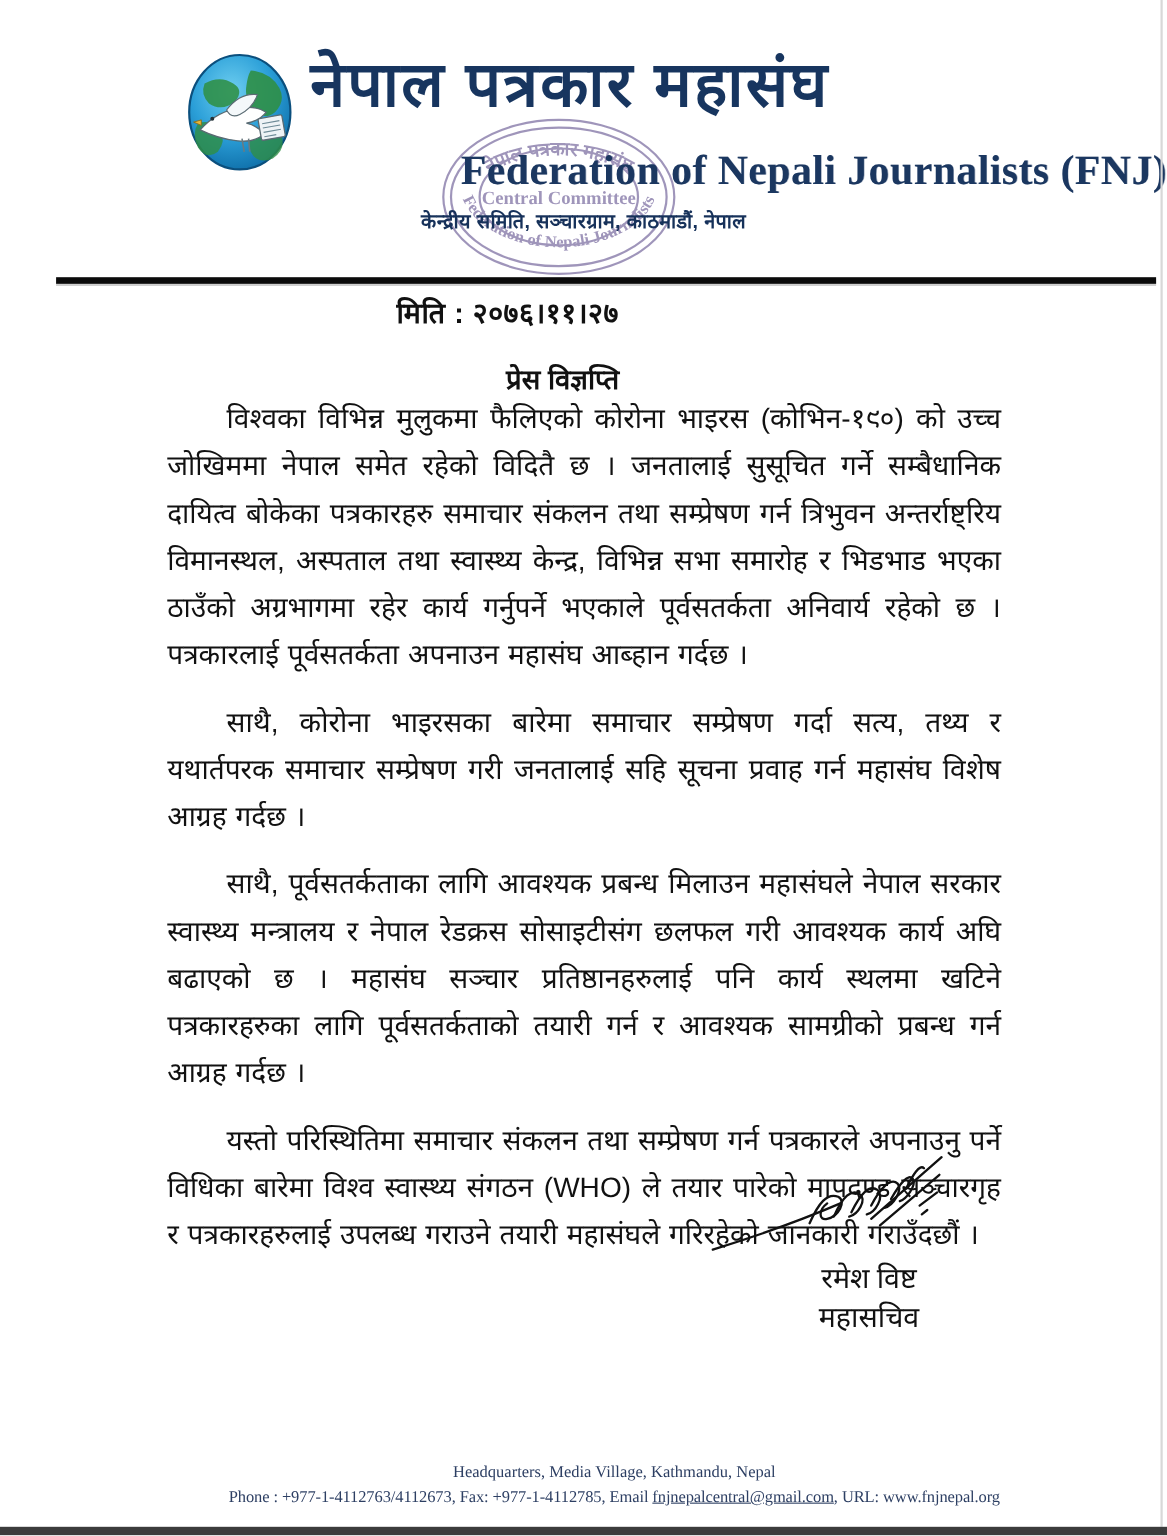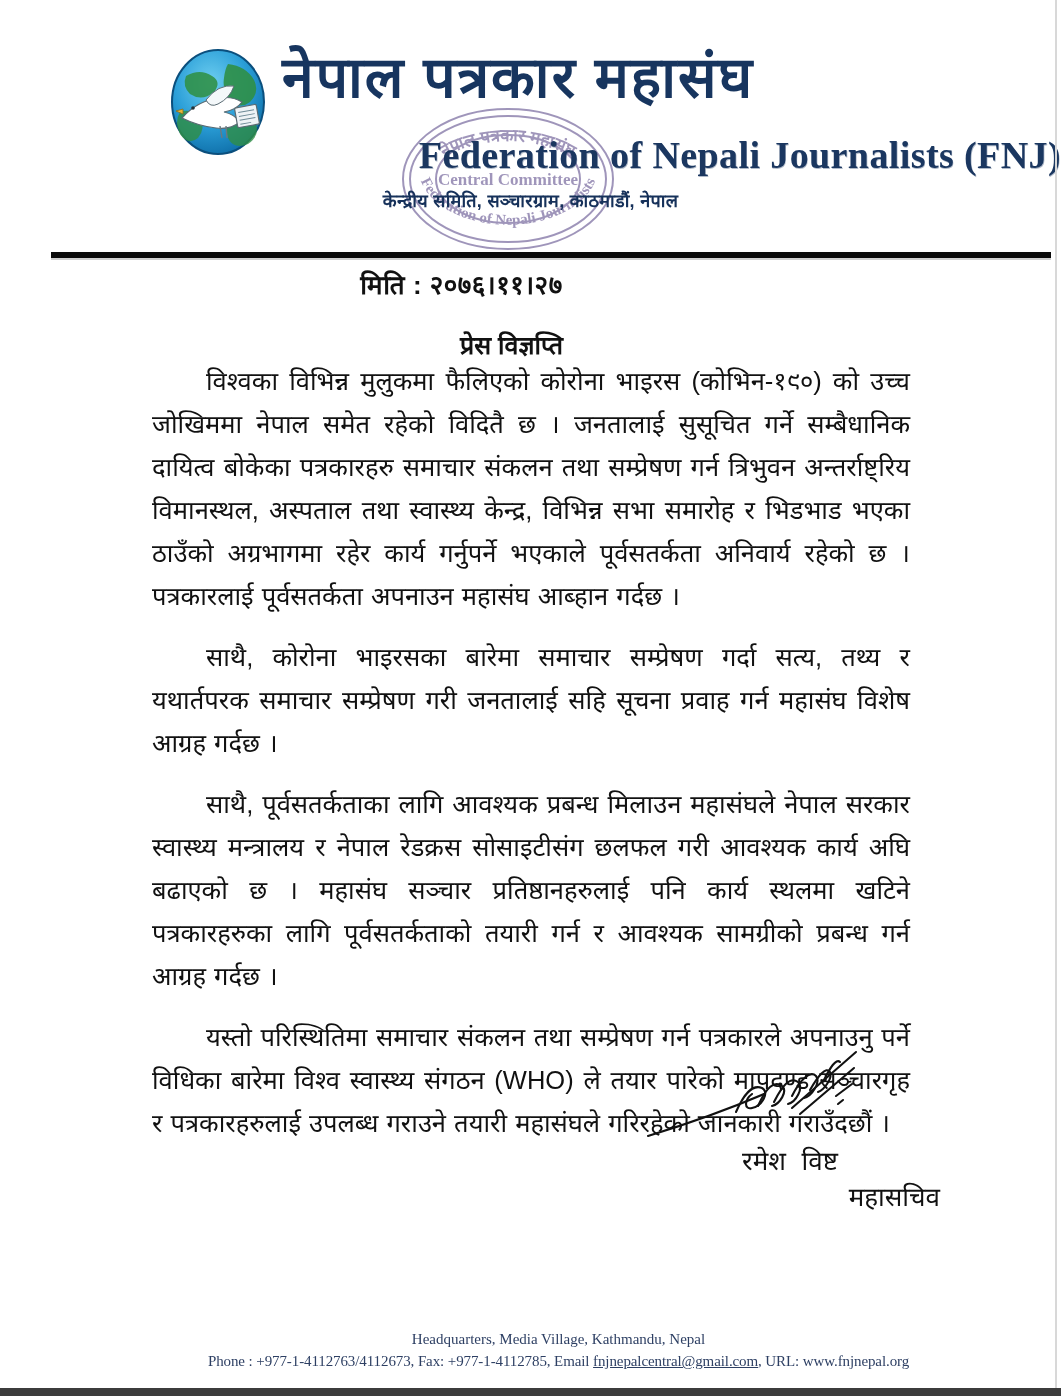--- a/index.html
+++ b/index.html
@@ -152,32 +152,31 @@
     top: 1050px;
     width: 300px;
     text-align: center;
   }
   .sig-mark {
     height: 96px;
     position: relative;
   }
   .sig-mark svg { position: absolute; left: 0; top: 0; }
   .sig-name {
-    font-family: Liberation Mono, monospace;
+    font-family: Liberation Serif, serif;
     font-size: 26px;
     color: #111111;
     line-height: 34px;
     text-align: center;
   }
   .sig-role {
     font-family: "Liberation Sans", "DejaVu Sans", sans-serif;
     font-size: 26px;
     color: #111111;
     line-height: 34px;
-    text-align: right;
   }
 
   
   .footer {
     position: absolute;
     left: 0;
     top: 1328px;
     width: 1061px;
     text-align: center;
     font-family: "Liberation Serif", "DejaVu Serif", serif;

